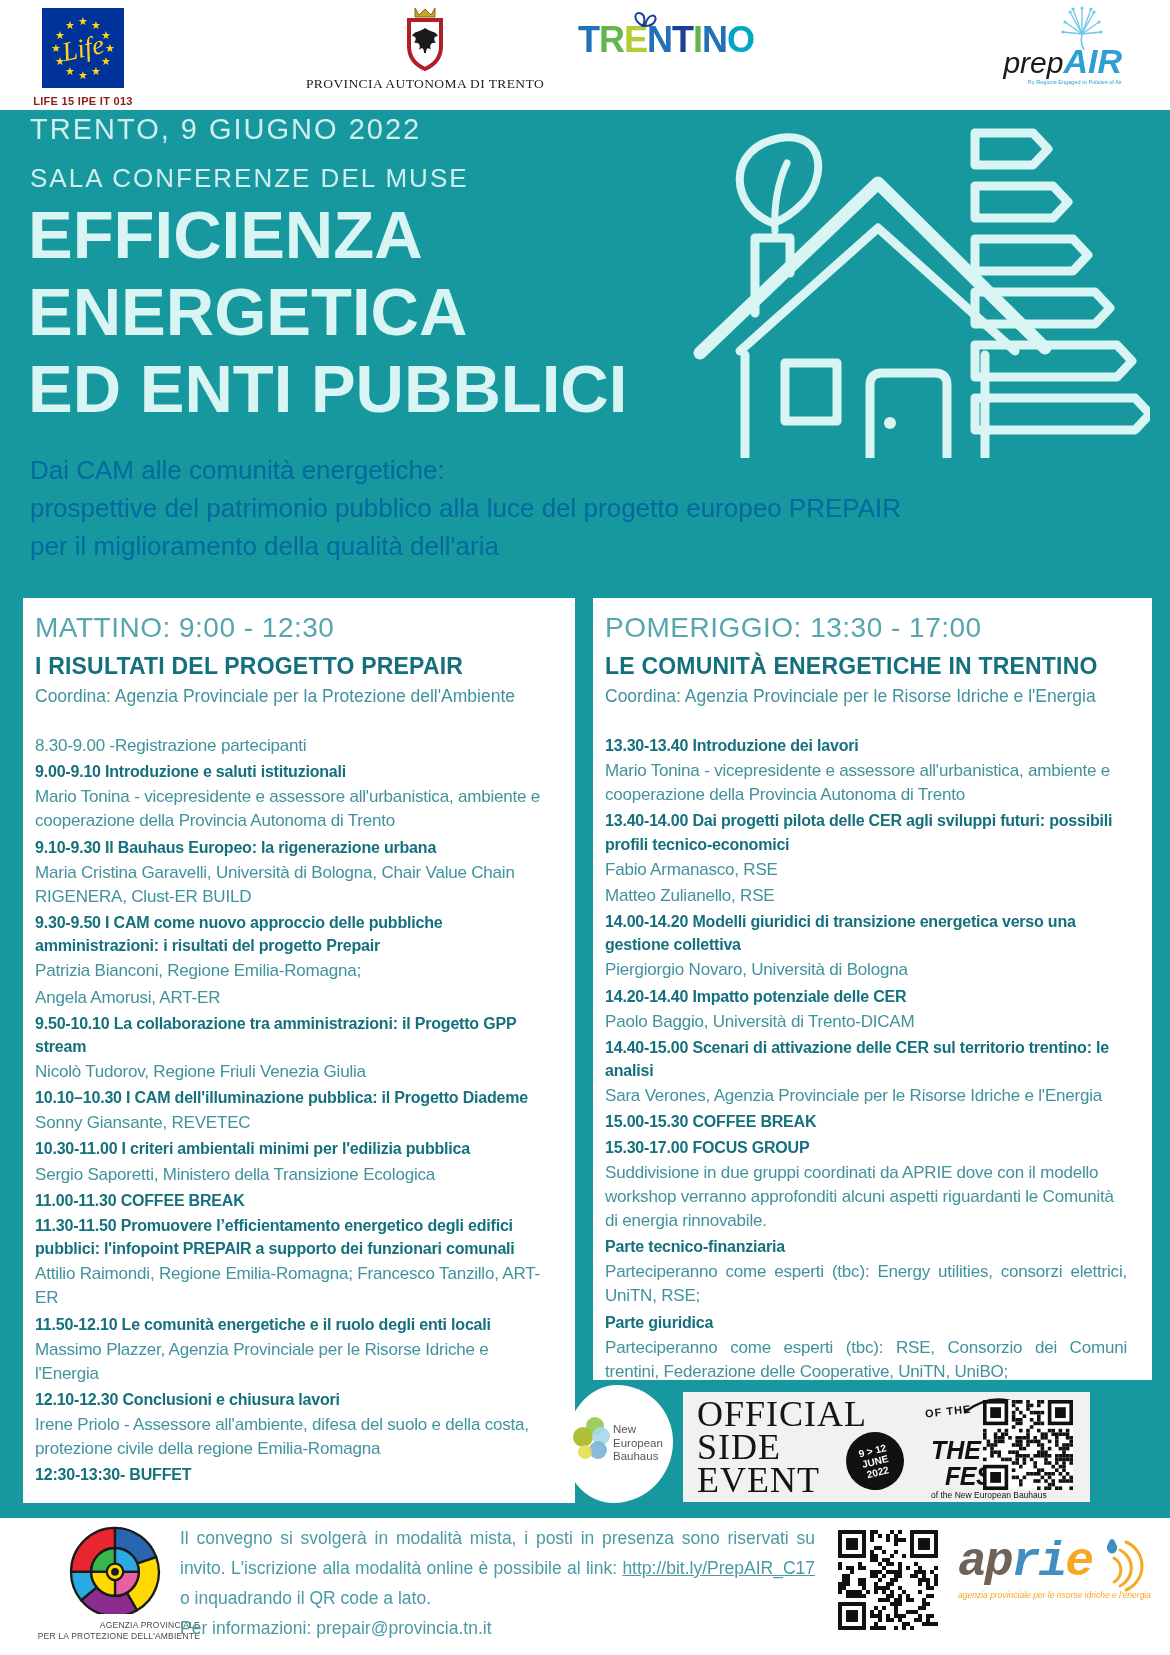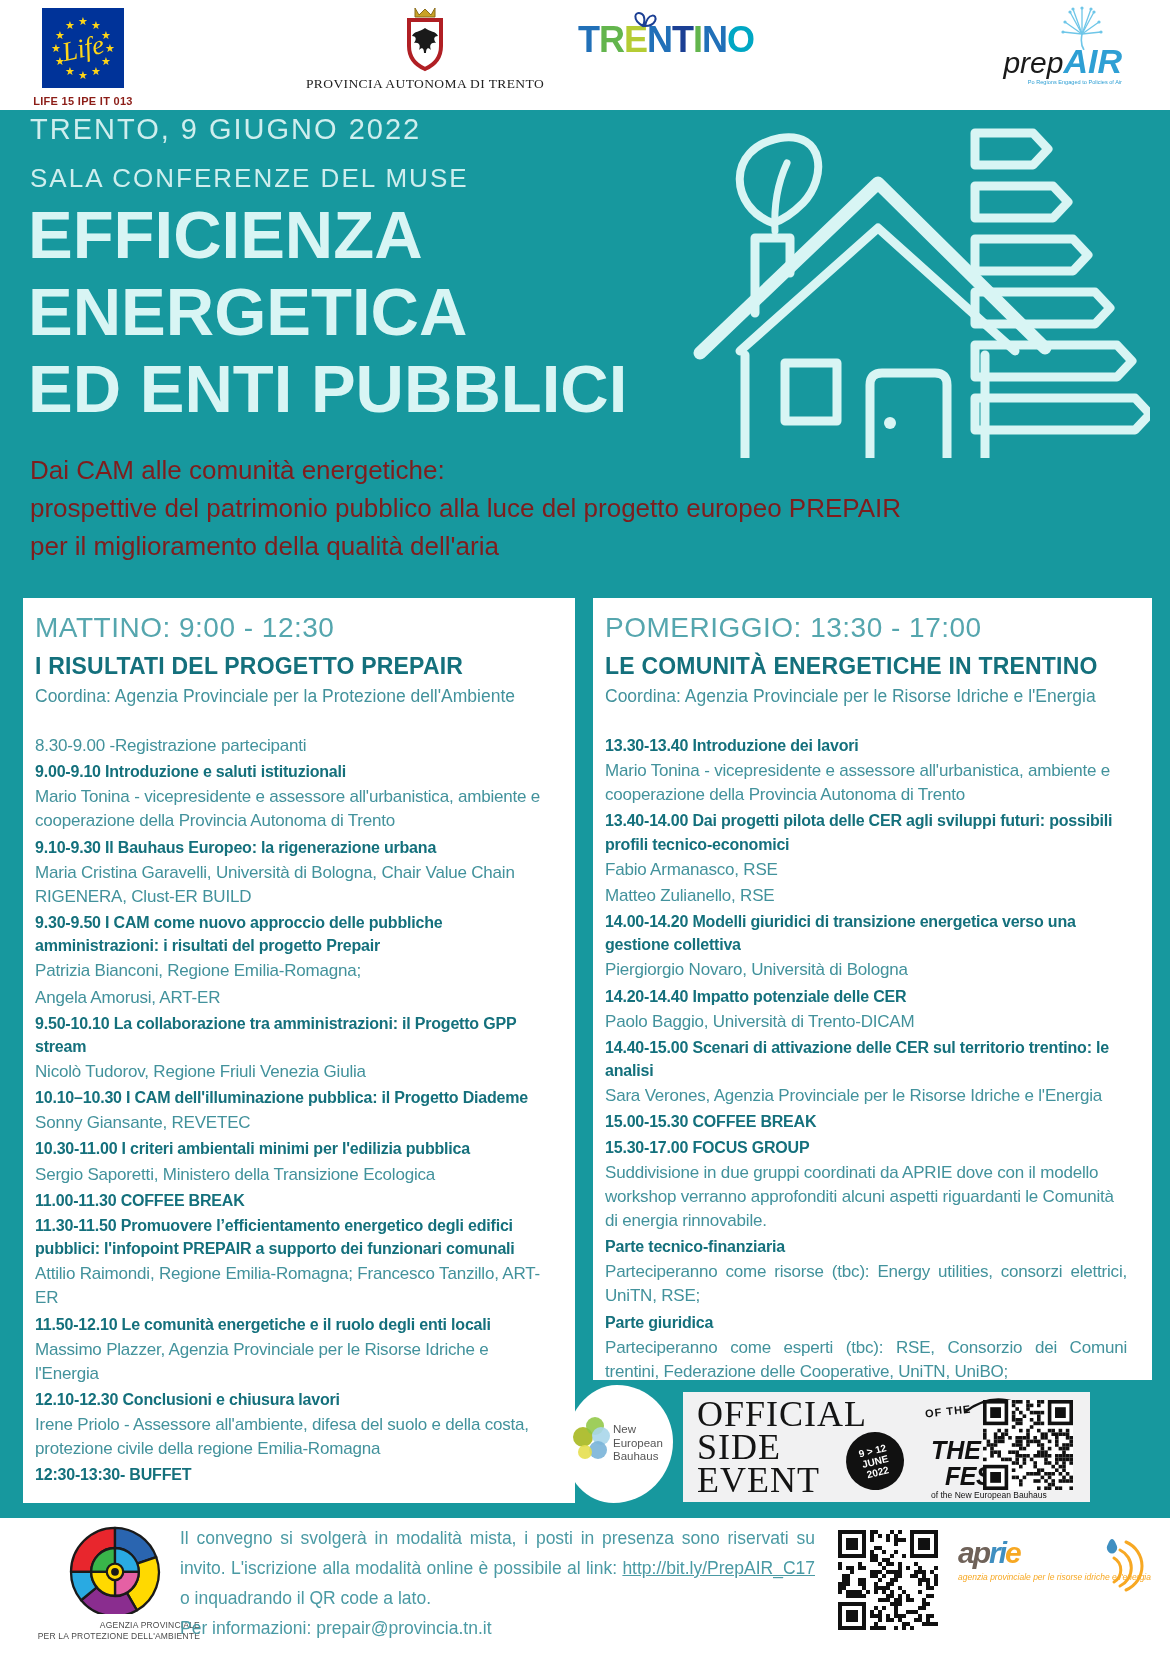--- a/index.html
+++ b/index.html
@@ -23,21 +23,21 @@
   .pp-tag{font-size:5.6px;color:#2e9fd4;margin-top:1px;}
 
   
   .teal{position:absolute;left:0;top:110px;width:1170px;height:1408px;background:#17989e;}
   .hero-date{position:absolute;left:30px;top:113px;color:#cfeeee;font-size:29px;letter-spacing:2px;}
   .hero-venue{position:absolute;left:30px;top:163px;color:#cfeeee;font-size:26px;letter-spacing:2px;}
   .hero-title{position:absolute;left:28px;top:196px;margin:0;color:#d8f5f4;font-size:67px;
               font-weight:800;line-height:77px;letter-spacing:0;}
   .hero-title span{display:block;}
   .house{position:absolute;left:685px;top:123px;}
-  .hero-sub{position:absolute;left:30px;top:451px;color:#7f1d1d;font-size:26px;line-height:38px;}
+  .hero-sub{position:absolute;left:30px;top:451px;color:#0369a1;font-size:26px;line-height:38px;}
 
   
   .col{position:absolute;background:#fff;padding:14px 25px 0 12px;box-sizing:border-box;}
   .col-left{left:23px;top:598px;width:552px;height:905px;}
   .col-right{left:593px;top:598px;width:559px;height:782px;}
   .sess-time{font-size:28px;color:#55a6ae;letter-spacing:.5px;}
   .sess-title{margin:9px 0 0 0;font-size:23px;font-weight:800;color:#14707c;letter-spacing:.2px;}
   .coord{margin-top:6px;font-size:17.5px;color:#42929c;}
   .sched-list{margin-top:27px;}
   .sched{margin-bottom:2px;}
@@ -70,21 +70,21 @@
   .footer{position:absolute;left:0;top:1518px;width:1170px;height:137px;background:#fff;}
   .appa{position:absolute;left:30px;top:8px;width:170px;text-align:center;}
   .appa-cap{margin-top:2px;font-size:8.5px;line-height:1.25;color:#4a4a4a;letter-spacing:.2px;}
   .appa-cap span{display:block;text-align:right;}
   .info{position:absolute;left:180px;top:5px;width:635px;color:#4a9aa4;font-size:17.5px;line-height:30px;}
   .info p{margin:0;}
   .just{text-align:justify;}
   .link{color:#4a9aa4;text-decoration:underline;cursor:pointer;}
   .qr-foot{position:absolute;left:838px;top:12px;width:100px;height:100px;}
   .aprie{position:absolute;left:958px;top:20px;width:200px;}
-  .aprie-word{font-style:italic;font-weight:800;font-size:30px;line-height:1;letter-spacing:-2px;}
+  .aprie-word{font-style:italic;font-weight:800;font-size:48px;line-height:1;letter-spacing:-2px;font-family:Liberation Mono, monospace;}
   .ap1{color:#6f6259;}.ap2{color:#3f8fc1;}.ap3{color:#f7a823;}
   .aprie-arcs{position:absolute;left:148px;top:-6px;}
   .aprie-tag{margin-top:4px;font-size:8.5px;font-style:italic;color:#f7a823;}
 </style>
 </head>
 <body>
 
 <div class="poster">
 
   <header class="topbar">
@@ -244,21 +244,21 @@
         <div class="sched s-b">14.00-14.20  Modelli giuridici di transizione energetica verso una gestione collettiva</div>
         <div class="sched s-r">Piergiorgio Novaro, Università di Bologna</div>
         <div class="sched s-b">14.20-14.40 Impatto potenziale delle CER</div>
         <div class="sched s-r">Paolo Baggio, Università di Trento-DICAM</div>
         <div class="sched s-b">14.40-15.00 Scenari di attivazione delle CER sul territorio trentino: le analisi</div>
         <div class="sched s-r">Sara Verones, Agenzia Provinciale per le Risorse Idriche e l'Energia</div>
         <div class="sched s-b">15.00-15.30 COFFEE BREAK</div>
         <div class="sched s-b">15.30-17.00 FOCUS GROUP</div>
         <div class="sched s-r">Suddivisione in due gruppi coordinati da APRIE dove con il modello workshop verranno approfonditi alcuni aspetti riguardanti le Comunità di energia rinnovabile.</div>
         <div class="sched s-b">Parte tecnico-finanziaria</div>
-        <div class="sched s-rj">Parteciperanno come risorse (tbc): Energy utilities, consorzi elettrici, UniTN, RSE;</div>
+        <div class="sched s-rj">Parteciperanno come esperti (tbc): Energy utilities, consorzi elettrici, UniTN, RSE;</div>
         <div class="sched s-b">Parte giuridica</div>
         <div class="sched s-rj">Parteciperanno come esperti (tbc): RSE, Consorzio dei Comuni trentini, Federazione delle Cooperative, UniTN, UniBO;</div>
       </div>
   </section>
 
   <div class="blob">
     <svg class="blob-circles" width="46" height="62" viewBox="0 0 46 62">
       <circle cx="12" cy="24" r="10" fill="#b0bf36"></circle>
       <circle cx="24" cy="13" r="9" fill="#8dc63f" opacity="0.85"></circle>
       <circle cx="30" cy="23" r="9" fill="#a8d6ea" opacity="0.9"></circle>

